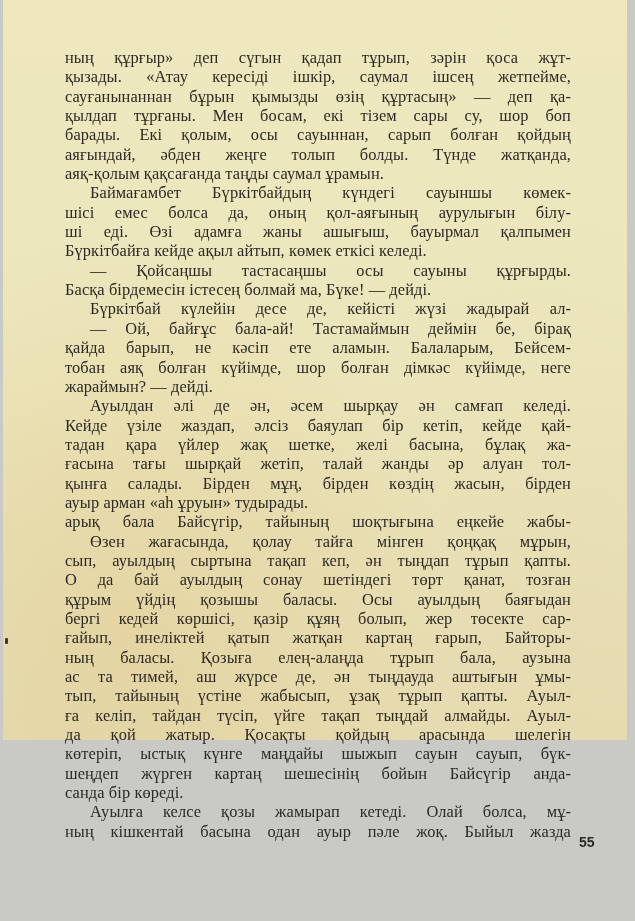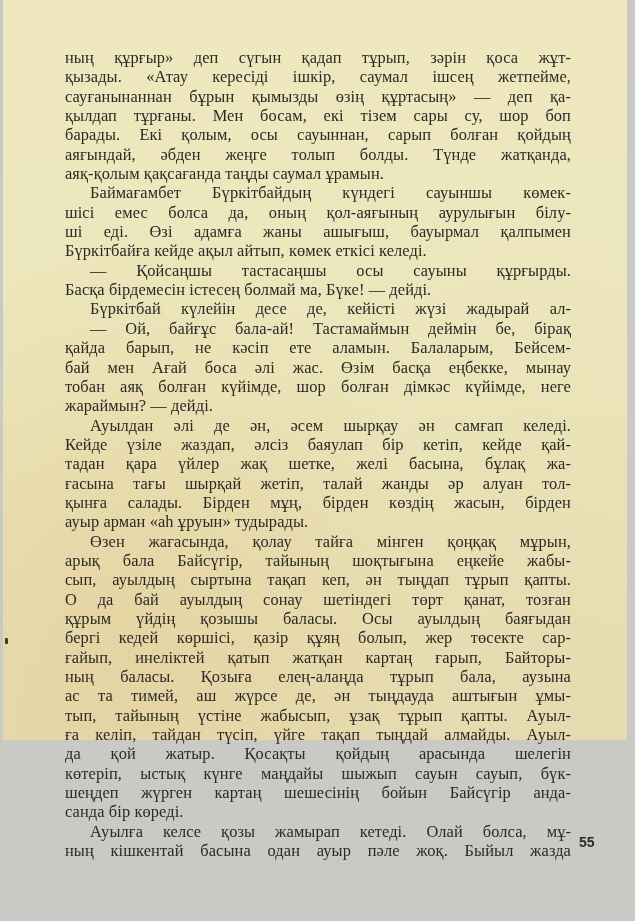--- a/index.html
+++ b/index.html
@@ -51,31 +51,30 @@
       <span class="line last">аяқ-қолым қақсағанда таңды саумал ұрамын.</span>
       <span class="line indent">Баймағамбет Бүркітбайдың күндегі сауыншы көмек-</span>
       <span class="line">шісі емес болса да, оның қол-аяғының аурулығын білу-</span>
       <span class="line">ші еді. Өзі адамға жаны ашығыш, бауырмал қалпымен</span>
       <span class="line last">Бүркітбайға кейде ақыл айтып, көмек еткісі келеді.</span>
       <span class="line indent">— Қойсаңшы тастасаңшы осы сауыны құрғырды.</span>
       <span class="line last">Басқа бірдемесін істесең болмай ма, Бүке! — дейді.</span>
       <span class="line indent">Бүркітбай күлейін десе де, кейісті жүзі жадырай ал-</span>
       <span class="line indent">— Ой, байғұс бала-ай! Тастамаймын деймін бе, бірақ</span>
       <span class="line">қайда барып, не кәсіп ете аламын. Балаларым, Бейсем-</span>
-      <span class="line">бай мен Ағай боса әлі жас. Өзім басқа еңбекке, мынау</span>
       <span class="line">тобан аяқ болған күйімде, шор болған дімкәс күйімде, неге</span>
       <span class="line last">жараймын? — дейді.</span>
       <span class="line indent">Ауылдан әлі де ән, әсем шырқау ән самғап келеді.</span>
       <span class="line">Кейде үзіле жаздап, әлсіз баяулап бір кетіп, кейде қай-</span>
       <span class="line">тадан қара үйлер жақ шетке, желі басына, бұлақ жа-</span>
       <span class="line">ғасына тағы шырқай жетіп, талай жанды әр алуан тол-</span>
       <span class="line">қынға салады. Бірден мұң, бірден көздің жасын, бірден</span>
       <span class="line last">ауыр арман «аһ ұруын» тудырады.</span>
+      <span class="line">арық бала Байсүгір, тайының шоқтығына еңкейе жабы-</span>
       <span class="line indent">Өзен жағасында, қолау тайға мінген қоңқақ мұрын,</span>
-      <span class="line">арық бала Байсүгір, тайының шоқтығына еңкейе жабы-</span>
       <span class="line">сып, ауылдың сыртына тақап кеп, ән тыңдап тұрып қапты.</span>
       <span class="line">О да бай ауылдың сонау шетіндегі төрт қанат, тозған</span>
       <span class="line">құрым үйдің қозышы баласы. Осы ауылдың баяғыдан</span>
       <span class="line">бергі кедей көршісі, қазір құяң болып, жер төсекте сар-</span>
       <span class="line">ғайып, инеліктей қатып жатқан картаң ғарып, Байторы-</span>
       <span class="line">ның баласы. Қозыға елең-алаңда тұрып бала, аузына</span>
       <span class="line">ас та тимей, аш жүрсе де, ән тыңдауда аштығын ұмы-</span>
       <span class="line">тып, тайының үстіне жабысып, ұзақ тұрып қапты. Ауыл-</span>
       <span class="line">ға келіп, тайдан түсіп, үйге тақап тыңдай алмайды. Ауыл-</span>
       <span class="line">да қой жатыр. Қосақты қойдың арасында шелегін</span>

